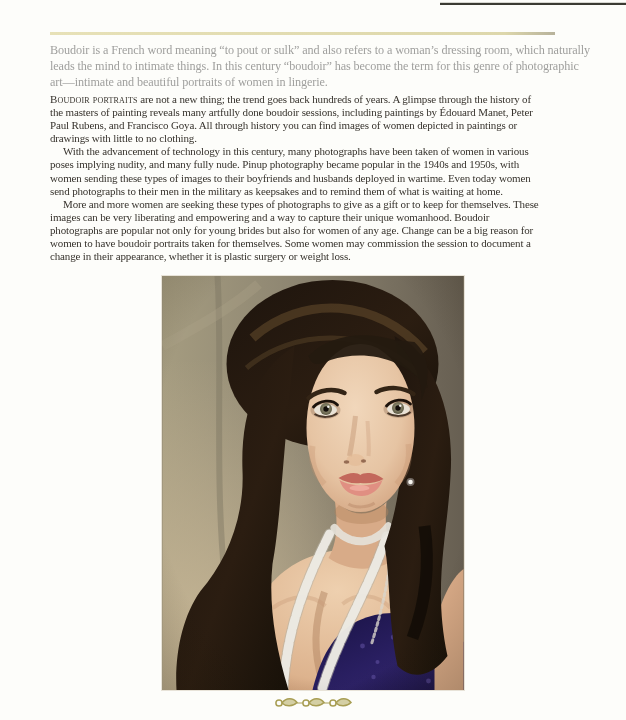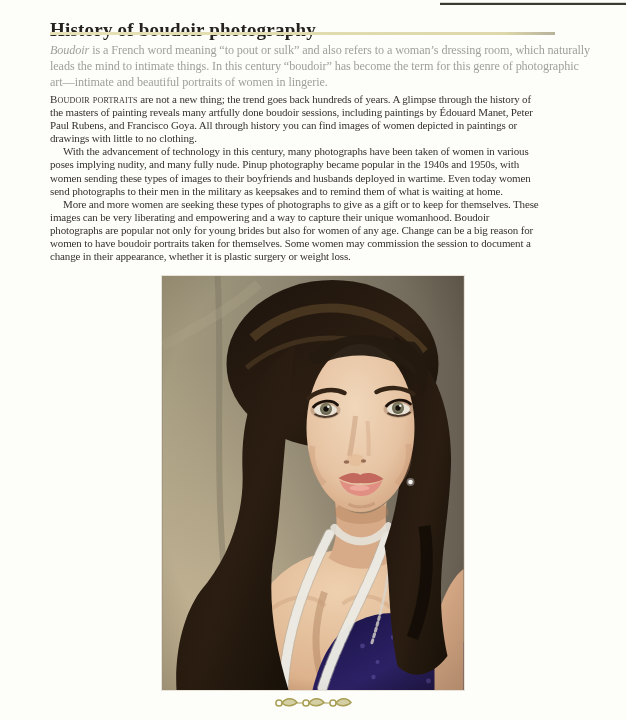--- a/index.html
+++ b/index.html
@@ -22,21 +22,21 @@
   }
   .title-rule{
     position:absolute;left:50px;top:32px;width:505px;height:3px;
     background:linear-gradient(to right,#e7e1b7 0%,#ddd7ab 90%,#b7b29b 100%);
   }
   .intro{
     position:absolute;left:50px;top:42px;width:560px;
     color:#9f9f9d;font-size:12.2px;line-height:16.2px;
     white-space:pre;letter-spacing:-0.1px;
   }
-  .intro .lead{font-style:italic;}
+  .intro .lead{}
   .article{
     position:absolute;left:50px;top:93px;width:566px;
     color:#37332d;font-size:11px;line-height:13.1px;
     letter-spacing:-0.15px;
   }
   .article p{margin:0;white-space:pre;}
   .article p + p{}
   .lead-caps{font-variant:small-caps;letter-spacing:0.2px;}
   .indent{text-indent:13px;}
   .photo-frame{
@@ -50,21 +50,20 @@
     width:80px;height:14px;
   }
 </style>
 </head>
 <body>
 
 <div class="page">
 
   <div class="window-edge"></div>
 
-  <h1 class="page-title">History of boudoir photography</h1>
 
   <div class="title-rule"></div>
 
   <div class="intro"><span class="lead">Boudoir</span><span> is a French word meaning “to pout or sulk” and also refers to a woman’s dressing room, which naturally
 leads the mind to intimate things. In this century “boudoir” has become the term for this genre of photographic
 art—intimate and beautiful portraits of women in lingerie.</span></div>
 
   <div class="article">
     <p><span class="lead-caps">Boudoir portraits</span><span> are not a new thing; the trend goes back hundreds of years. A glimpse through the history of
 the masters of painting reveals many artfully done boudoir sessions, including paintings by Édouard Manet, Peter

